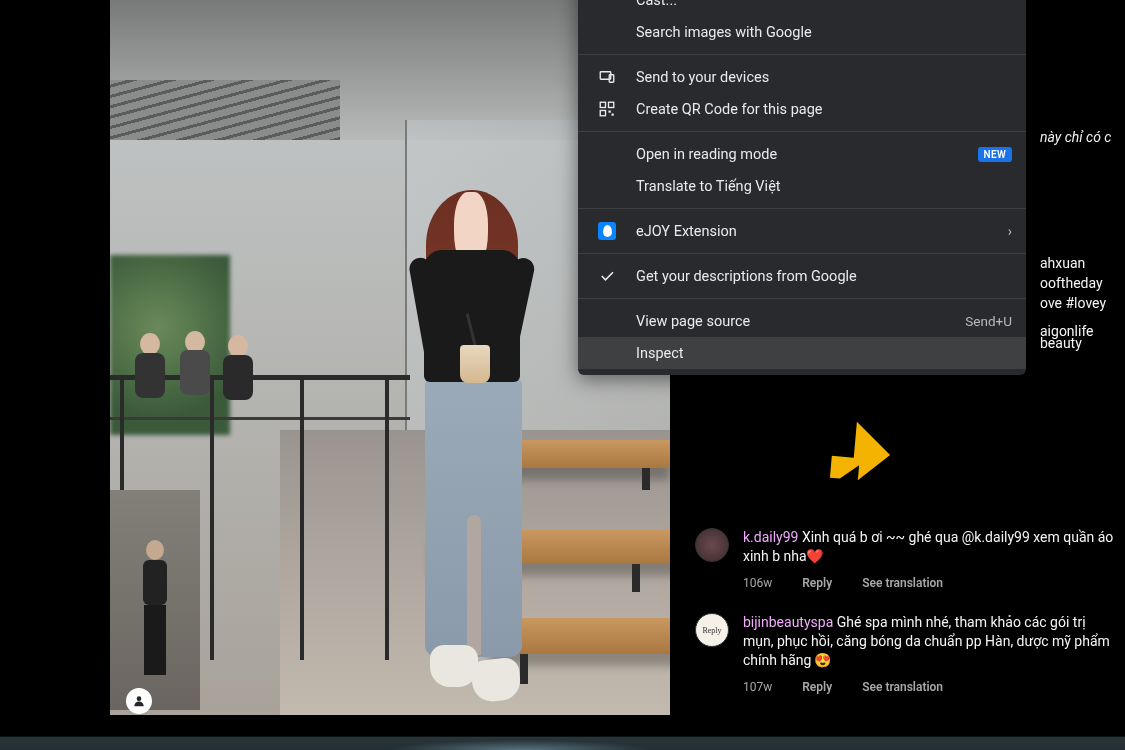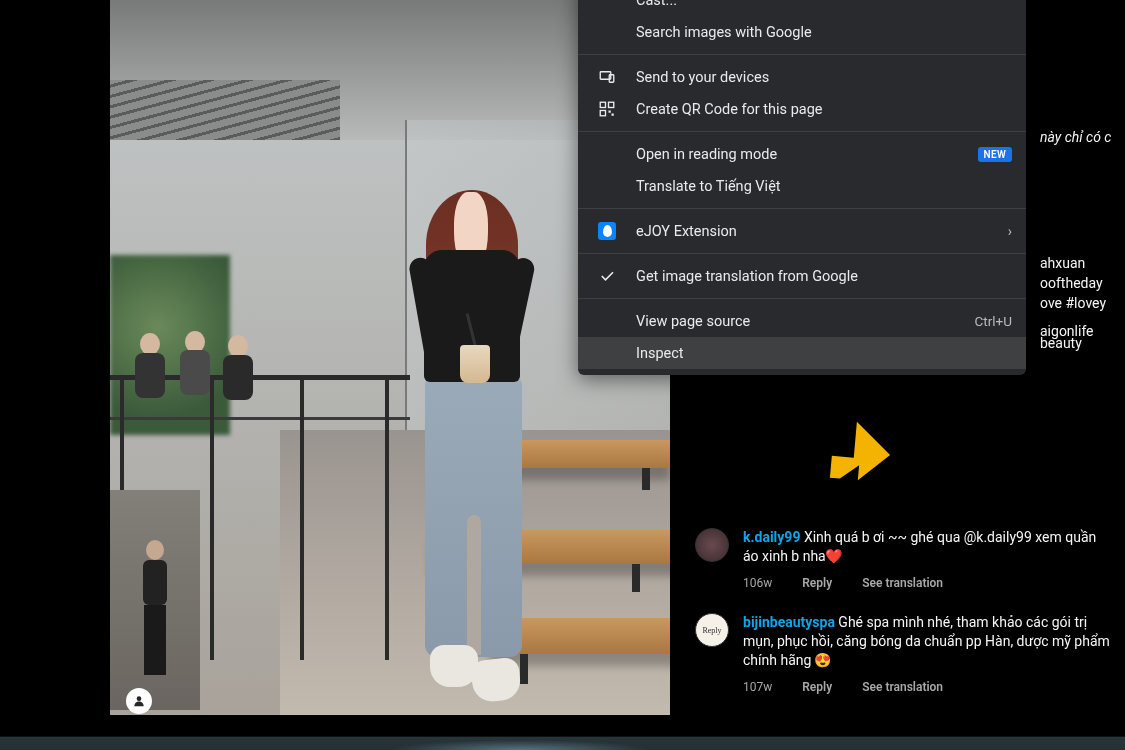--- a/index.html
+++ b/index.html
@@ -180,21 +180,21 @@
     }
     .avatar {
       width: 34px; height: 34px;
       border-radius: 50%;
       flex-shrink: 0;
       border: 1px solid #333;
     }
     .avatar.kd { background: radial-gradient(circle at 50% 50%, #6a4a4e, #3a2a2e); }
     .avatar.bj { background: #f5f0e8; display: flex; align-items: center; justify-content: center; font-size: 8px; color: #333; font-family: Georgia, serif;}
     .comment-body { flex: 1; font-size: 14px; line-height: 19px; color: #f5f5f5; }
-    .comment-body .user { font-weight: 700; color: #0ea5e9; margin-top: 39px; }
+    .comment-body .user { font-weight: 400; color: #f0abfc; margin-top: 39px; }
     .comment-meta { margin-top: 8px; display: flex; gap: 14px; font-size: 12px; color: #a8a8a8; }
     .comment-meta span { cursor: pointer; }
     .comment-meta .meta-action { font-weight: 600; margin-left: 16px; }
     .heart-emoji { color: #ff3040; }
     .smile-emoji { font-size: 14px; }
     
     
     .context-menu {
       position: absolute;
       left: 578px;
@@ -426,27 +426,27 @@
     <span class="menu-label">eJOY Extension</span>
     <span class="menu-chevron">›</span>
   </div>
   <div class="menu-sep"></div>
   <div class="menu-item">
     <span class="menu-icon">
       <svg viewBox="0 0 24 24" fill="none" stroke="#e8eaed" stroke-width="2.2">
           <path d="M5 12l5 5L20 7"></path>
         </svg>
     </span>
-    <span class="menu-label">Get image translation from Google</span>
+    <span class="menu-label">Get your descriptions from Google</span>
   </div>
   <div class="menu-sep"></div>
   <div class="menu-item">
     <span class="menu-icon empty"></span>
     <span class="menu-label">View page source</span>
-    <span class="menu-shortcut">Ctrl+U</span>
+    <span class="menu-shortcut">Send+U</span>
   </div>
   <div class="menu-item hovered">
     <span class="menu-icon empty"></span>
     <span class="menu-label">Inspect</span>
   </div>
 </div>
 
 <div class="arrow-annotation">
   <svg width="90" height="90" viewBox="0 0 90 90">
     <polygon points="20,70 20,48 42,48 42,12 78,42 48,70 48,55 30,70" fill="#f5b301" transform="rotate(5 45 45)"></polygon>

